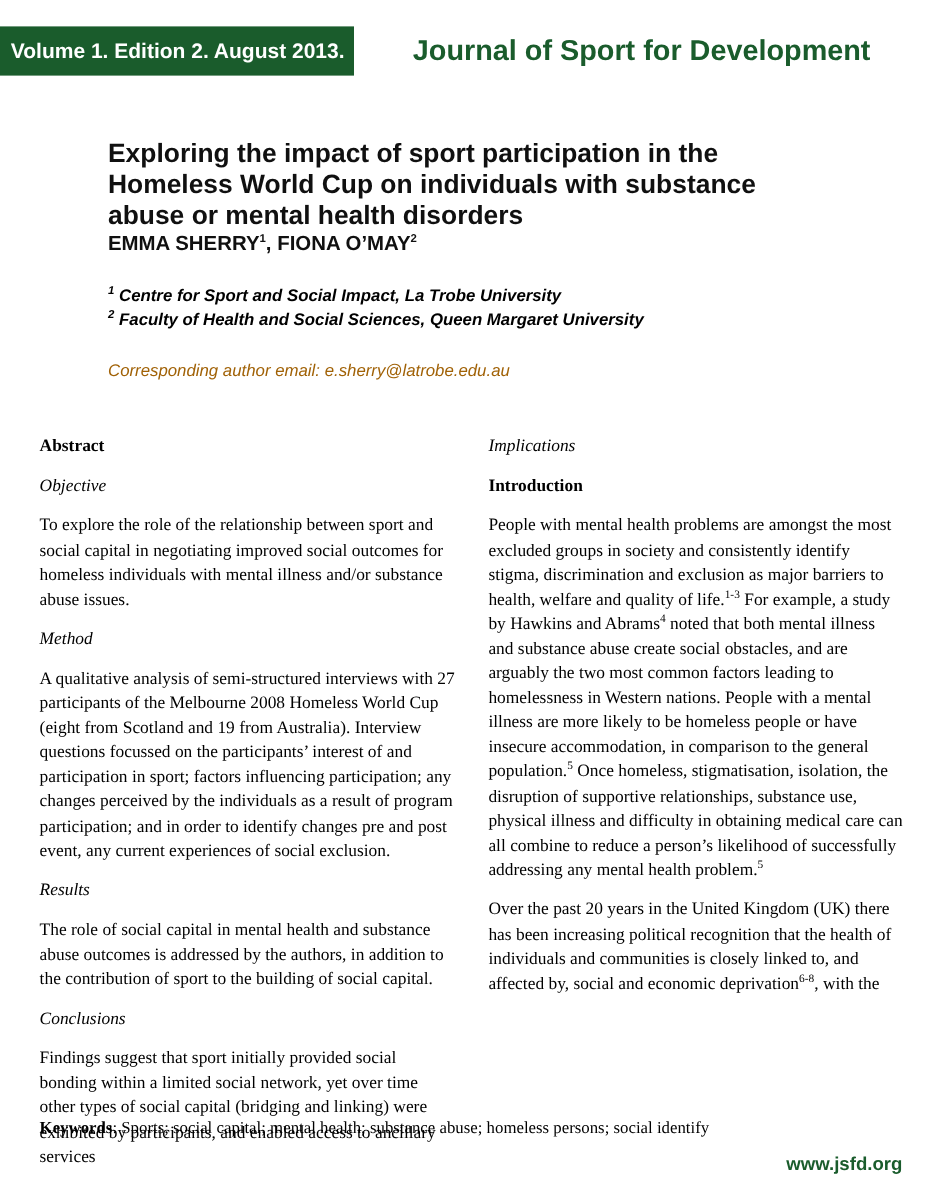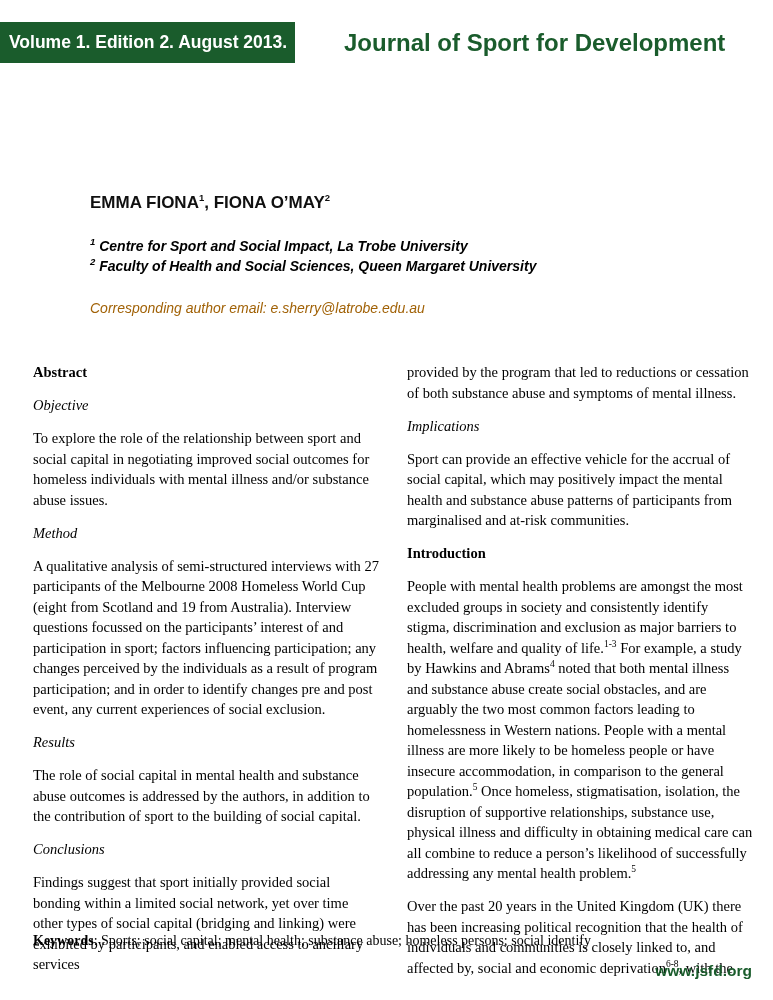--- a/index.html
+++ b/index.html
@@ -114,22 +114,27 @@
 </style>
 </head>
 <body>
 
 <div class="page">
 
   <div class="volume-banner">Volume 1. Edition 2. August 2013.</div>
 
   <div class="journal-name">Journal of Sport for Development</div>
 
+  <h1 class="article-title">
+      <div>Exploring the impact of sport participation in the</div>
+      <div>Homeless World Cup on individuals with substance</div>
+      <div>abuse or mental health disorders</div>
+    </h1>
 
-  <div class="author-line"><span>EMMA FIONA</span><sup class="ref">1</sup>, <span>FIONA O’MAY</span><sup class="ref">2</sup></div>
+  <div class="author-line"><span>EMMA SHERRY</span><sup class="ref">1</sup>, <span>FIONA O’MAY</span><sup class="ref">2</sup></div>
 
   <div class="affiliations">
       <div><sup class="ref">1</sup> Centre for Sport and Social Impact, La Trobe University</div>
       <div><sup class="ref">2</sup> Faculty of Health and Social Sciences, Queen Margaret University</div>
     </div>
 
   <div class="corresponding">Corresponding author email: e.sherry@latrobe.edu.au</div>
 
   <div class="columns">
     <div class="col">
@@ -137,23 +142,21 @@
         <div class="sub-head">Objective</div>
         <p class="body-p">To explore the role of the relationship between sport and social capital in negotiating improved social outcomes for homeless individuals with mental illness and/or substance abuse issues.</p>
         <div class="sub-head">Method</div>
         <p class="body-p">A qualitative analysis of semi-structured interviews with 27 participants of the Melbourne 2008 Homeless World Cup (eight from Scotland and 19 from Australia). Interview questions focussed on the participants’ interest of and participation in sport; factors influencing participation; any changes perceived by the individuals as a result of program participation; and in order to identify changes pre and post event, any current experiences of social exclusion.</p>
         <div class="sub-head">Results</div>
         <p class="body-p">The role of social capital in mental health and substance abuse outcomes is addressed by the authors, in addition to the contribution of sport to the building of social capital.</p>
         <div class="sub-head">Conclusions</div>
         <p class="body-p">Findings suggest that sport initially provided social bonding within a limited social network, yet over time other types of social capital (bridging and linking) were exhibited by participants, and enabled access to ancillary services</p>
       </div>
     <div class="col">
-        <p class="body-p">provided by the program that led to reductions or cessation of both substance abuse and symptoms of mental illness.</p>
         <div class="sub-head">Implications</div>
-        <p class="body-p">Sport can provide an effective vehicle for the accrual of social capital, which may positively impact the mental health and substance abuse patterns of participants from marginalised and at-risk communities.</p>
         <div class="sec-head">Introduction</div>
         <p class="body-p">People with mental health problems are amongst the most excluded groups in society and consistently identify stigma, discrimination and exclusion as major barriers to health, welfare and quality of life.<sup class="ref">1-3</sup> For example, a study by Hawkins and Abrams<sup class="ref">4</sup> noted that both mental illness and substance abuse create social obstacles, and are arguably the two most common factors leading to homelessness in Western nations. People with a mental illness are more likely to be homeless people or have insecure accommodation, in comparison to the general population.<sup class="ref">5</sup> Once homeless, stigmatisation, isolation, the disruption of supportive relationships, substance use, physical illness and difficulty in obtaining medical care can all combine to reduce a person’s likelihood of successfully addressing any mental health problem.<sup class="ref">5</sup></p>
         <p class="body-p">Over the past 20 years in the United Kingdom (UK) there has been increasing political recognition that the health of individuals and communities is closely linked to, and affected by, social and economic deprivation<sup class="ref">6-8</sup>, with the</p>
       </div>
   </div>
 
   <div class="keywords">
     <span class="kw-label">Keywords</span><span>: Sports; social capital; mental health; substance abuse; homeless persons; social identify</span>
   </div>
 

